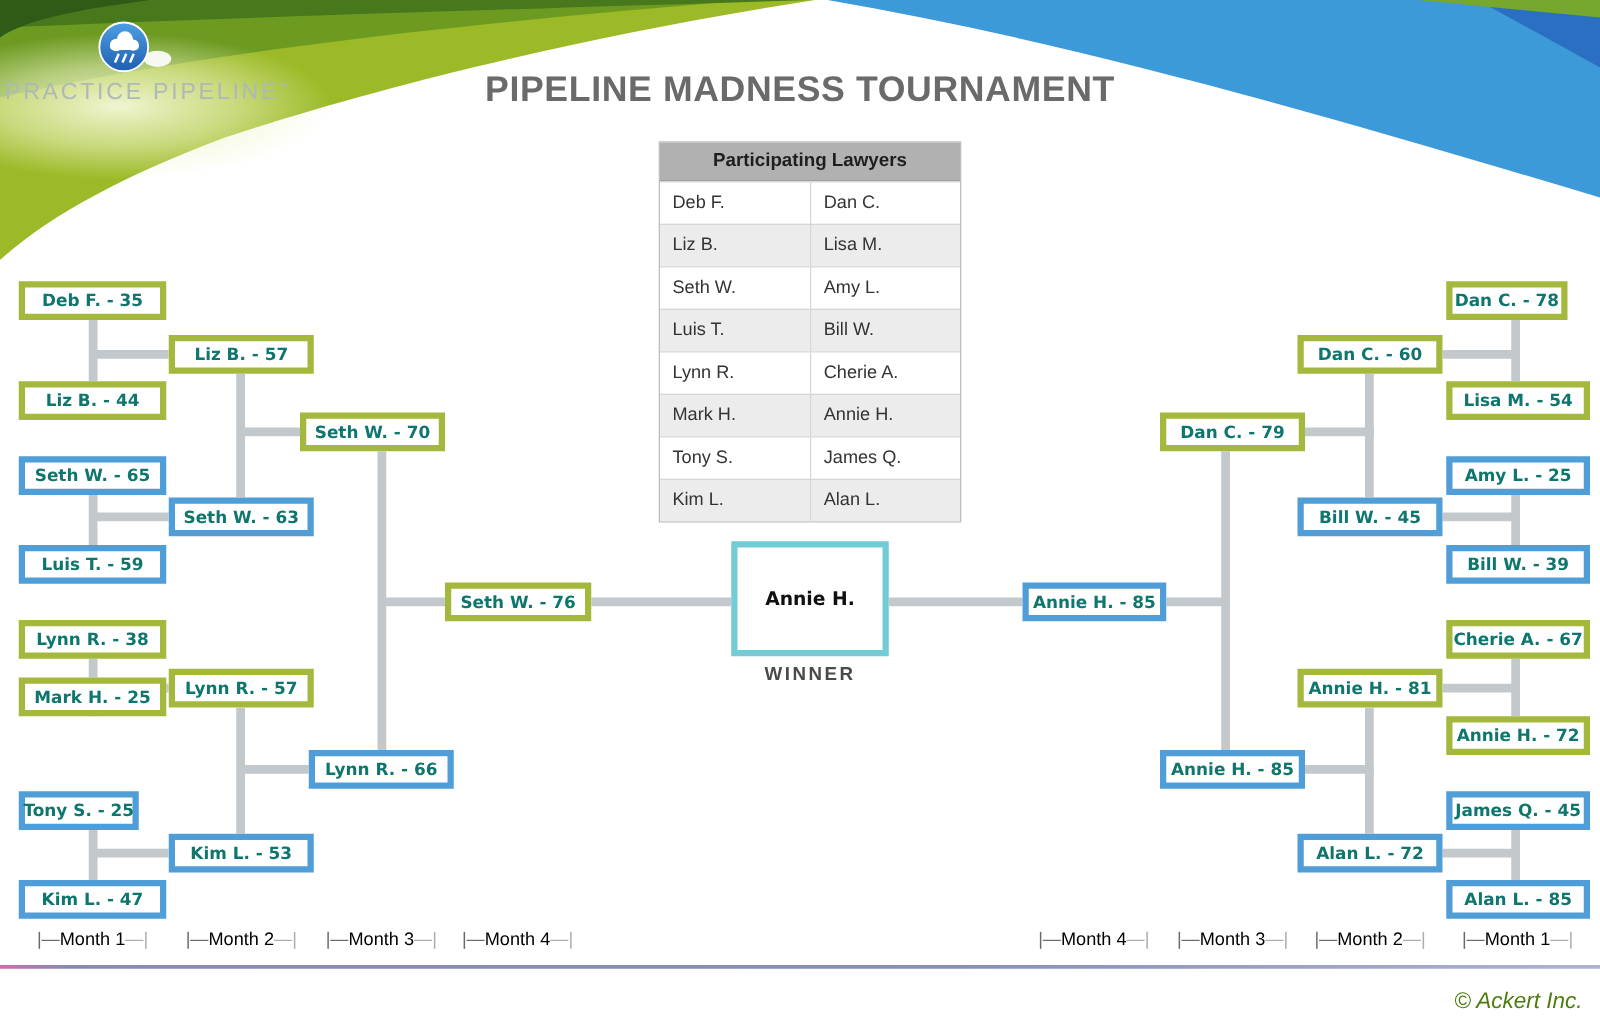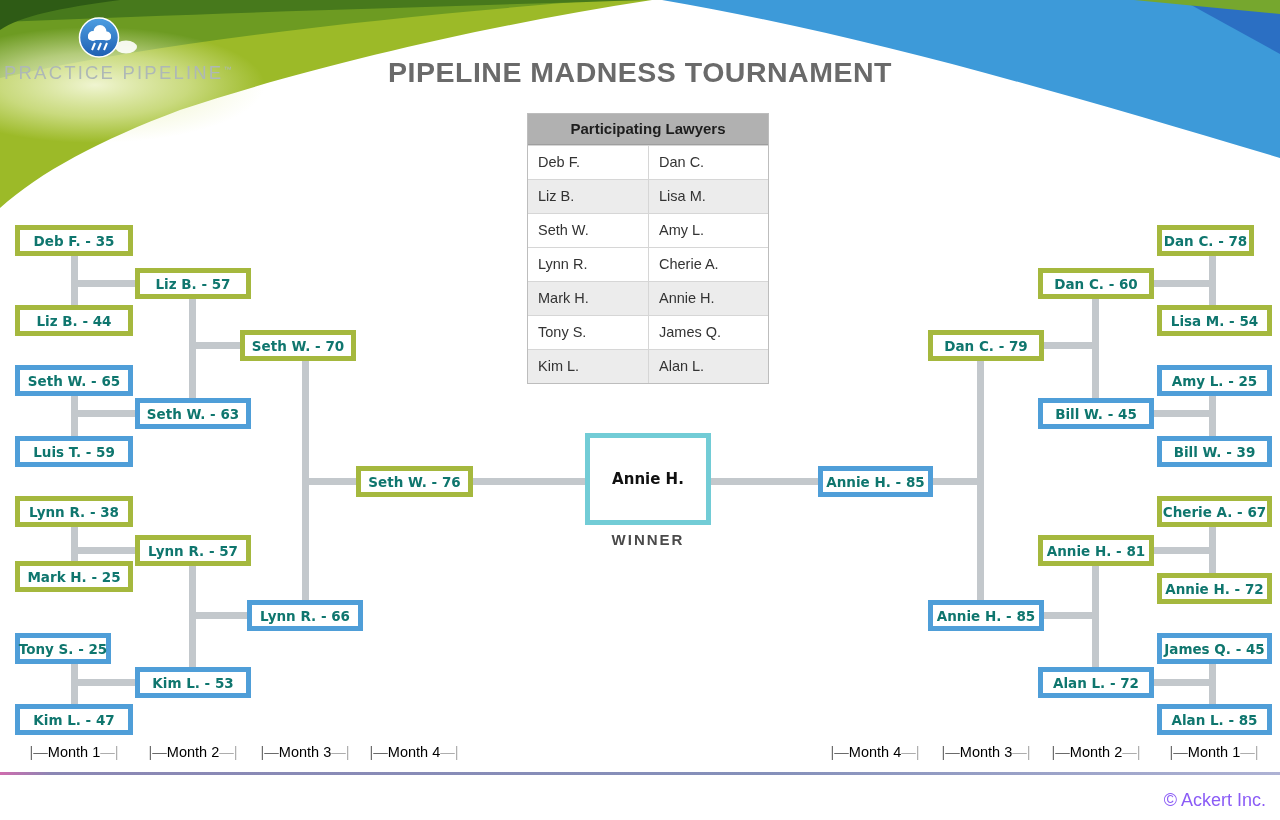--- a/index.html
+++ b/index.html
@@ -42,21 +42,21 @@
       font-size:15px;font-weight:bold;letter-spacing:2px;color:#4a4a4a;}
 
   
   .month{position:absolute;top:744px;width:120px;text-align:center;font-size:14.5px;
       white-space:nowrap;}
   .mpre{color:#6a6a6a;} .mname{color:#000000;} .mpost{color:#adadad;}
 
   
   .divider{position:absolute;left:0;top:772px;width:1280px;height:3px;
       background:linear-gradient(90deg,#cf6cae 0%,#8b87b4 4%,#8590ba 60%,#aeb2d4 100%);}
-  .copyright{position:absolute;right:14px;top:790px;font-size:18px;color:#8b5cf6;}
+  .copyright{position:absolute;right:14px;top:790px;font-size:18px;color:#4d7c0f;font-style:italic;}
 </style>
 </head>
 <body>
 
 <svg id="swoosh" width="1280" height="218" viewBox="0 0 1280 218">
   <defs>
     <radialGradient id="glowGrad" cx="50%" cy="50%" r="50%">
       <stop offset="0%" stop-color="#f4f8da" stop-opacity="0.95"></stop>
       <stop offset="55%" stop-color="#eef4c4" stop-opacity="0.55"></stop>
       <stop offset="100%" stop-color="#eef4c4" stop-opacity="0"></stop>
@@ -98,20 +98,24 @@
     <div class="lt-cell">Dan C.</div>
   </div>
   <div class="lt-row alt">
     <div class="lt-cell">Liz B.</div>
     <div class="lt-cell">Lisa M.</div>
   </div>
   <div class="lt-row">
     <div class="lt-cell">Seth W.</div>
     <div class="lt-cell">Amy L.</div>
   </div>
+  <div class="lt-row alt">
+    <div class="lt-cell">Luis T.</div>
+    <div class="lt-cell">Bill W.</div>
+  </div>
   <div class="lt-row">
     <div class="lt-cell">Lynn R.</div>
     <div class="lt-cell">Cherie A.</div>
   </div>
   <div class="lt-row alt">
     <div class="lt-cell">Mark H.</div>
     <div class="lt-cell">Annie H.</div>
   </div>
   <div class="lt-row">
     <div class="lt-cell">Tony S.</div>
@@ -152,21 +156,21 @@
 <div class="cn" style="left:1154px;top:280px;width:62px;height:7px"></div>
 <div class="cn" style="left:1154px;top:410px;width:62px;height:7px"></div>
 <div class="cn" style="left:1154px;top:547px;width:62px;height:7px"></div>
 <div class="cn" style="left:1154px;top:679px;width:62px;height:7px"></div>
 
 <div class="bx g" style="left:15px;top:225px;width:118px">Deb F. - 35</div>
 <div class="bx g" style="left:15px;top:305px;width:118px">Liz B. - 44</div>
 <div class="bx b" style="left:15px;top:365px;width:118px">Seth W. - 65</div>
 <div class="bx b" style="left:15px;top:436px;width:118px">Luis T. - 59</div>
 <div class="bx g" style="left:15px;top:496px;width:118px">Lynn R. - 38</div>
-<div class="bx g" style="left:15px;top:561px;width:118px">Mark H. - 25</div>
+<div class="bx g" style="left:15px;top:542px;width:118px">Mark H. - 25</div>
 <div class="bx b" style="left:15px;top:633px;width:96px">Tony S. - 25</div>
 <div class="bx b" style="left:15px;top:704px;width:118px">Kim L. - 47</div>
 
 <div class="bx g" style="left:135px;top:268px">Liz B. - 57</div>
 <div class="bx b" style="left:135px;top:398px">Seth W. - 63</div>
 <div class="bx g" style="left:135px;top:535px">Lynn R. - 57</div>
 <div class="bx b" style="left:135px;top:667px">Kim L. - 53</div>
 
 <div class="bx g" style="left:240px;top:330px">Seth W. - 70</div>
 <div class="bx b" style="left:247px;top:600px">Lynn R. - 66</div>

